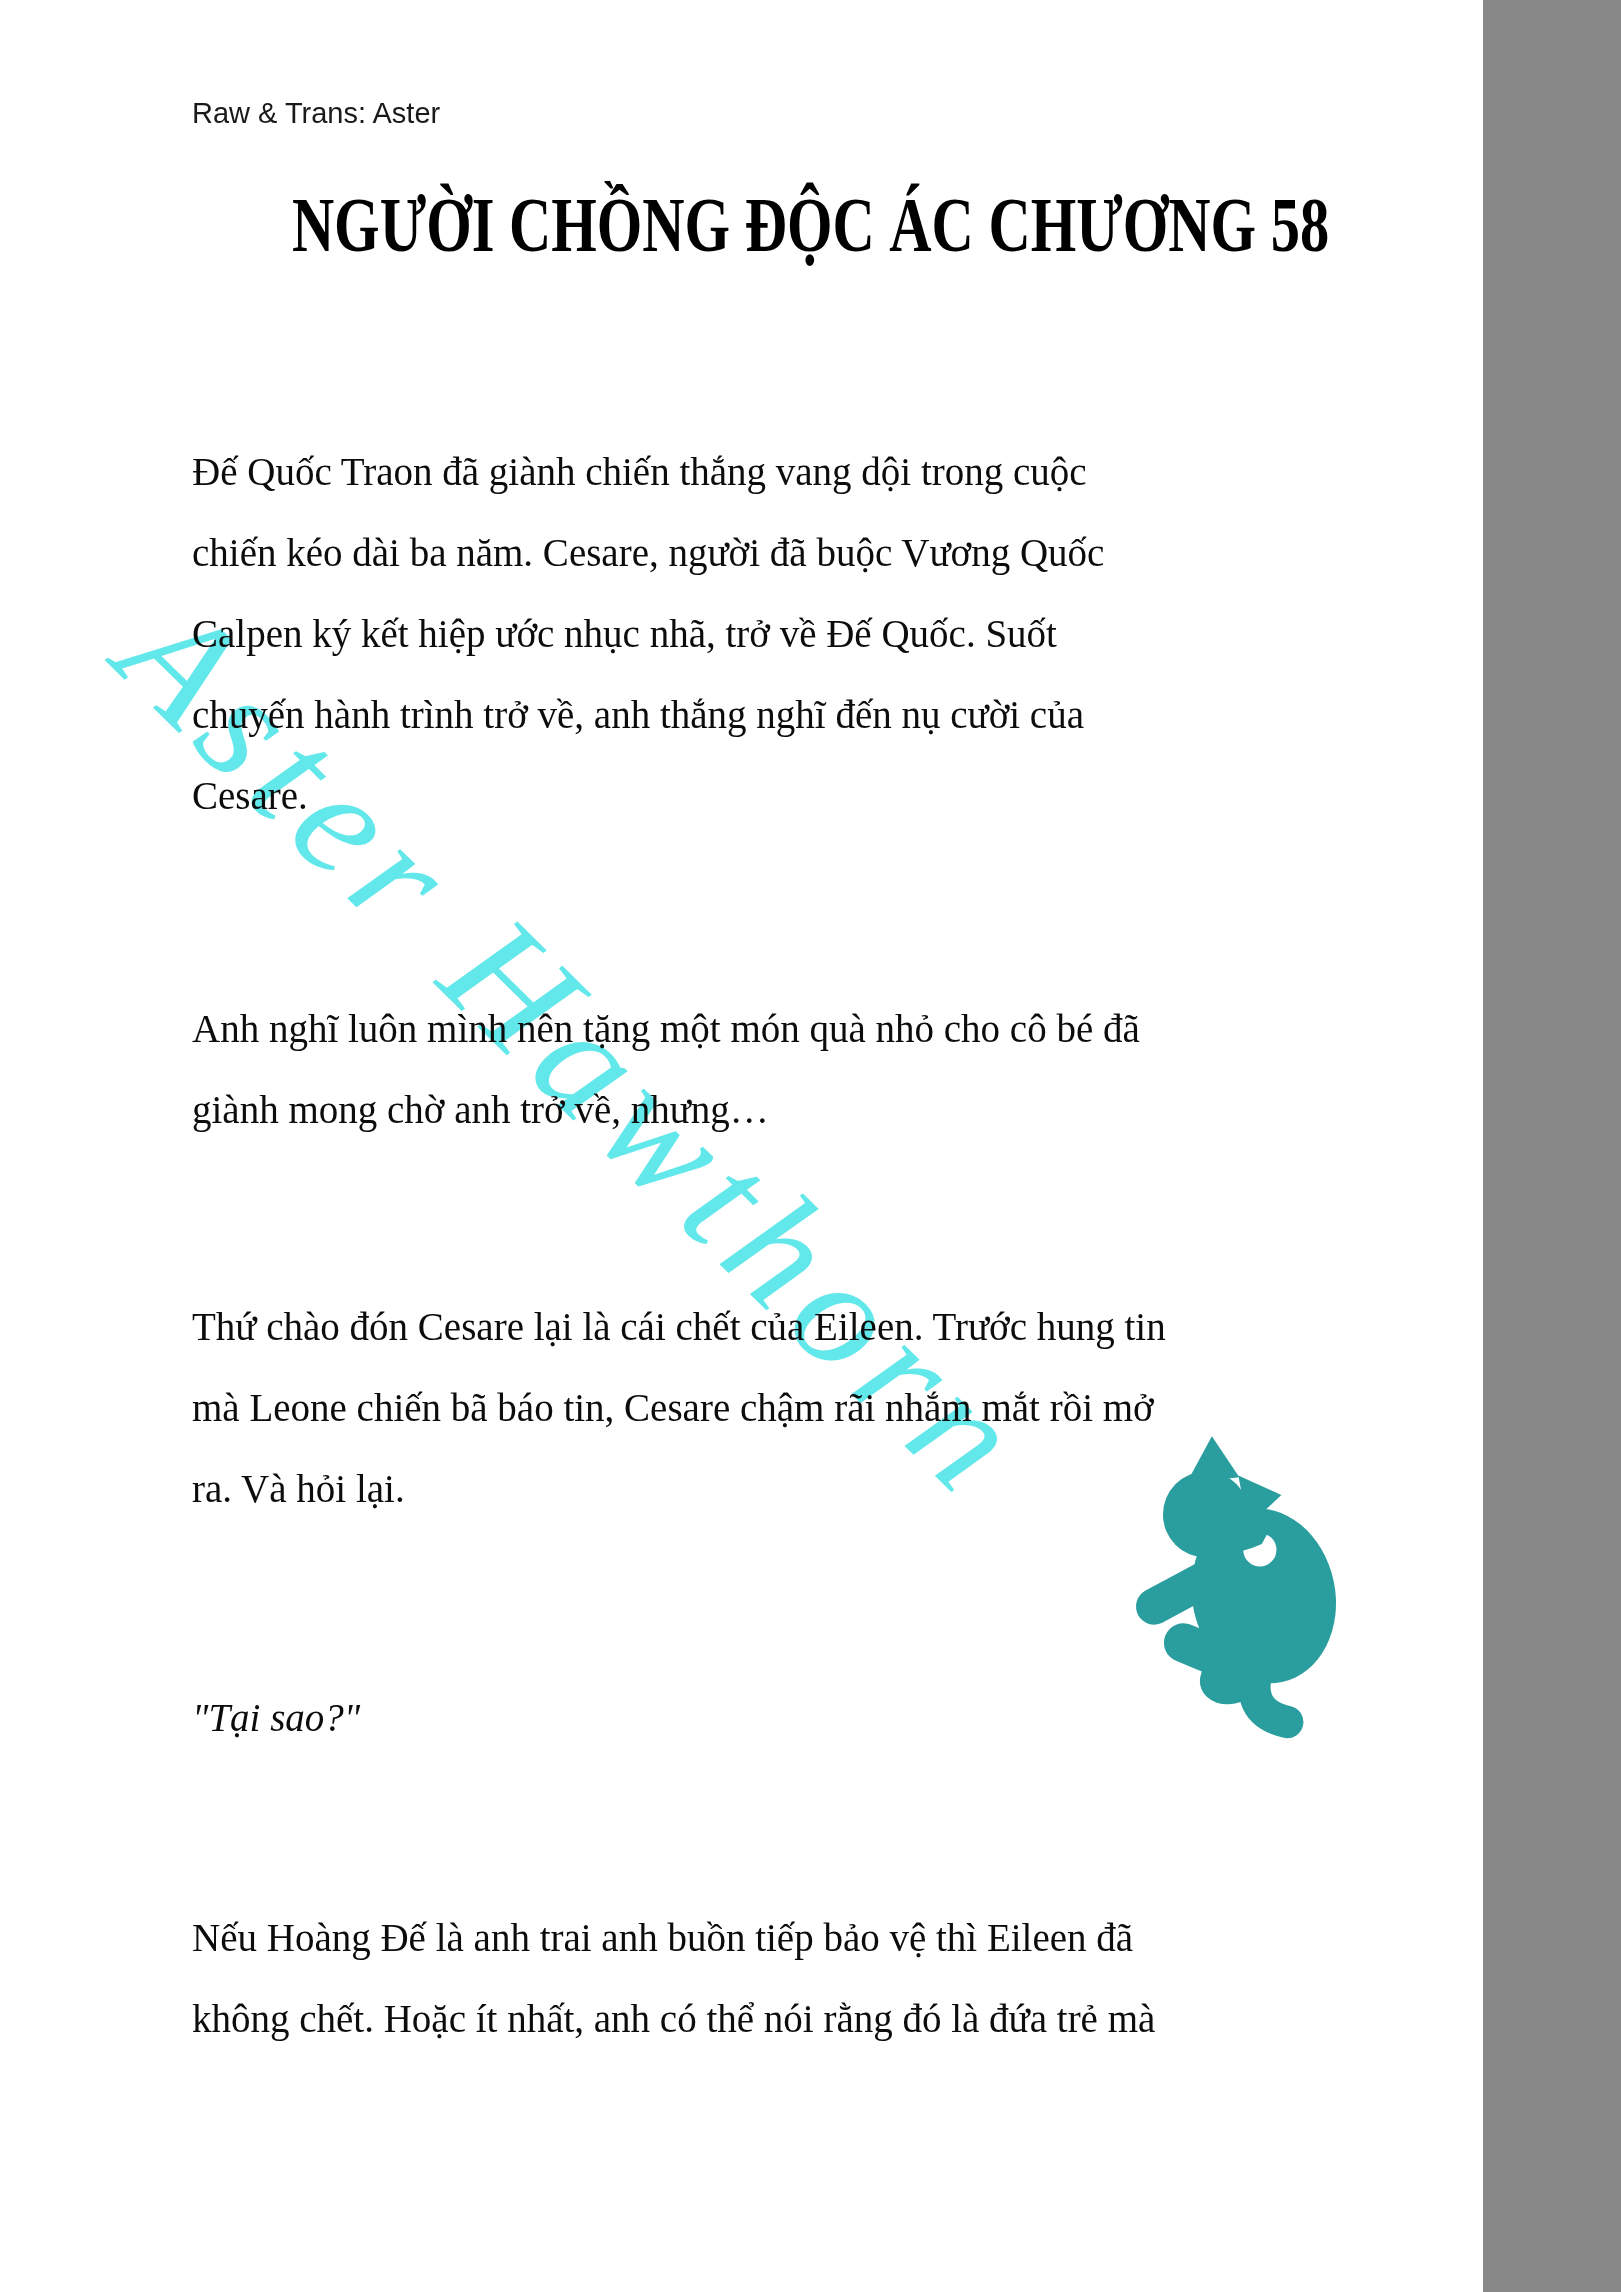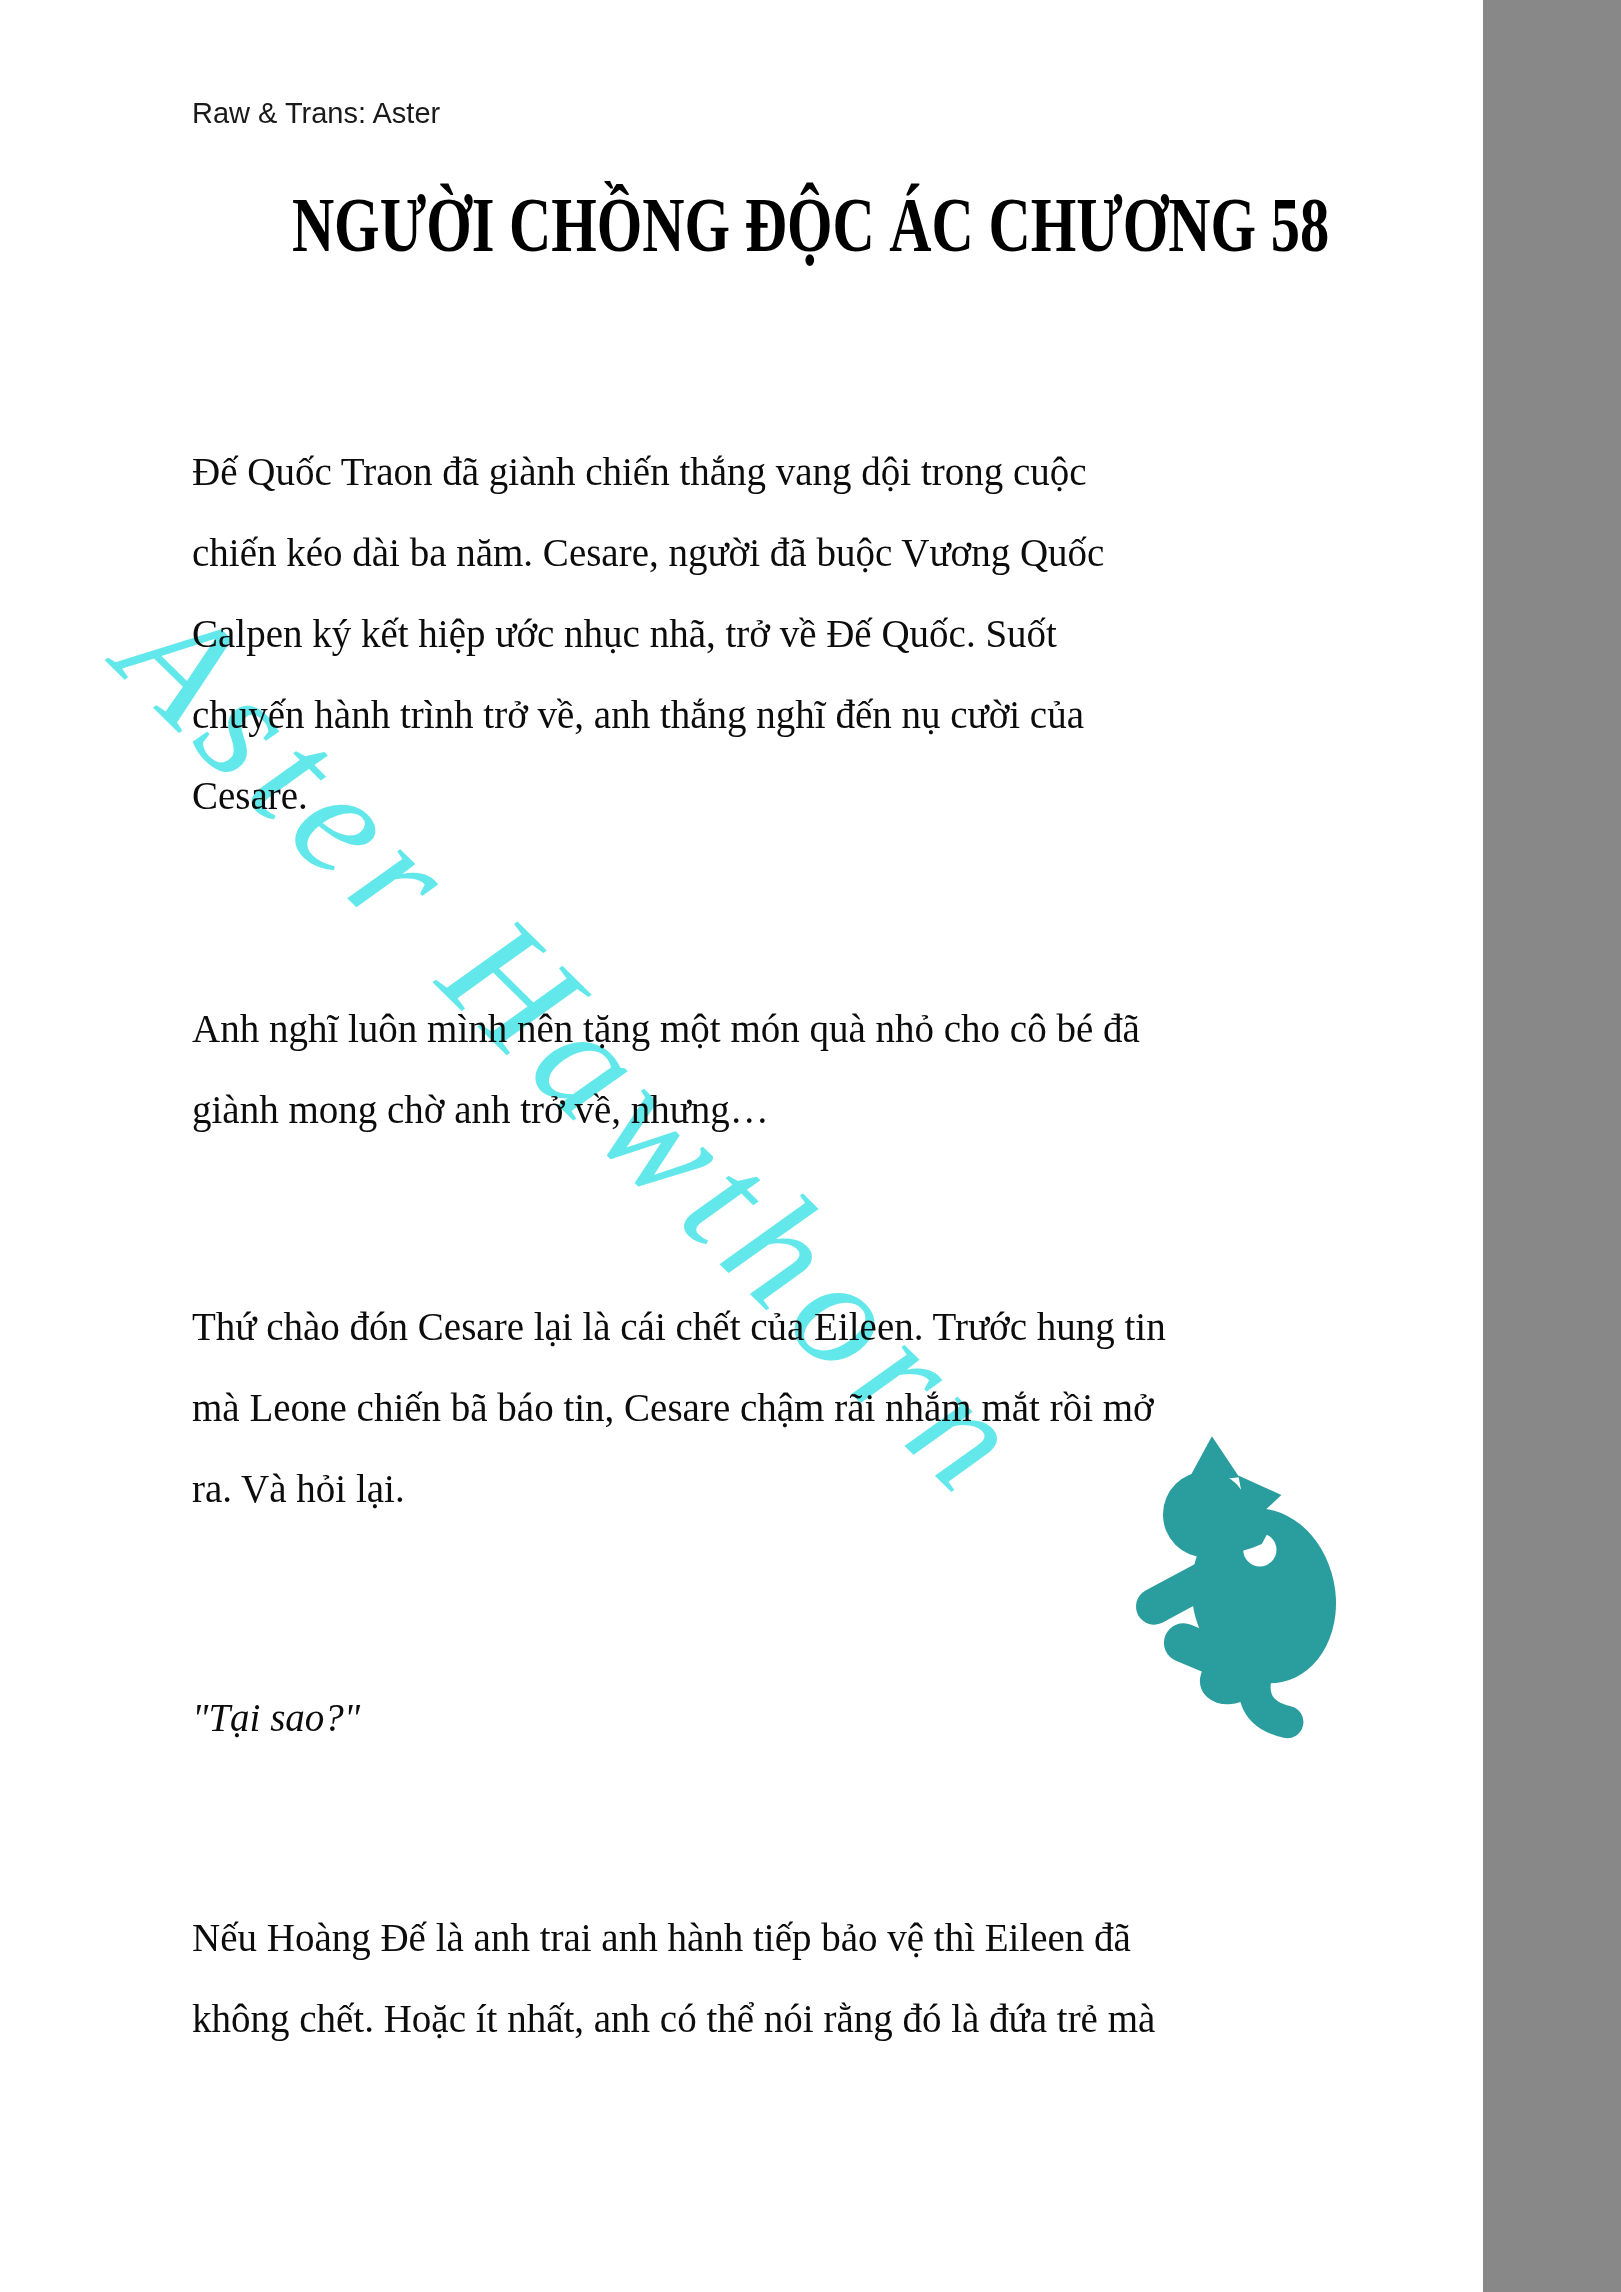--- a/index.html
+++ b/index.html
@@ -89,21 +89,21 @@
       </div>
       <div class="para normal p2">
         <div class="line">Thứ chào đón Cesare lại là cái chết của Eileen. Trước hung tin</div>
         <div class="line">mà Leone chiến bã báo tin, Cesare chậm rãi nhắm mắt rồi mở</div>
         <div class="line">ra. Và hỏi lại.</div>
       </div>
       <div class="para italic p3">
         <div class="line">"Tại sao?"</div>
       </div>
       <div class="para normal p4">
-        <div class="line">Nếu Hoàng Đế là anh trai anh hành tiếp bảo vệ thì Eileen đã</div>
+        <div class="line">Nếu Hoàng Đế là anh trai anh buồn tiếp bảo vệ thì Eileen đã</div>
         <div class="line">không chết. Hoặc ít nhất, anh có thể nói rằng đó là đứa trẻ mà</div>
       </div>
     </div>
 
   <svg class="cat" viewBox="0 0 235 310" xmlns="http://www.w3.org/2000/svg">
     <g>
 
       <path d="M150 228 C 136 260, 140 286, 176 294" fill="none" stroke="#2a9d9e" stroke-width="33" stroke-linecap="round"></path>
 
       <ellipse cx="152" cy="165" rx="73" ry="90" transform="rotate(-12 152 165)" fill="#2a9d9e"></ellipse>

